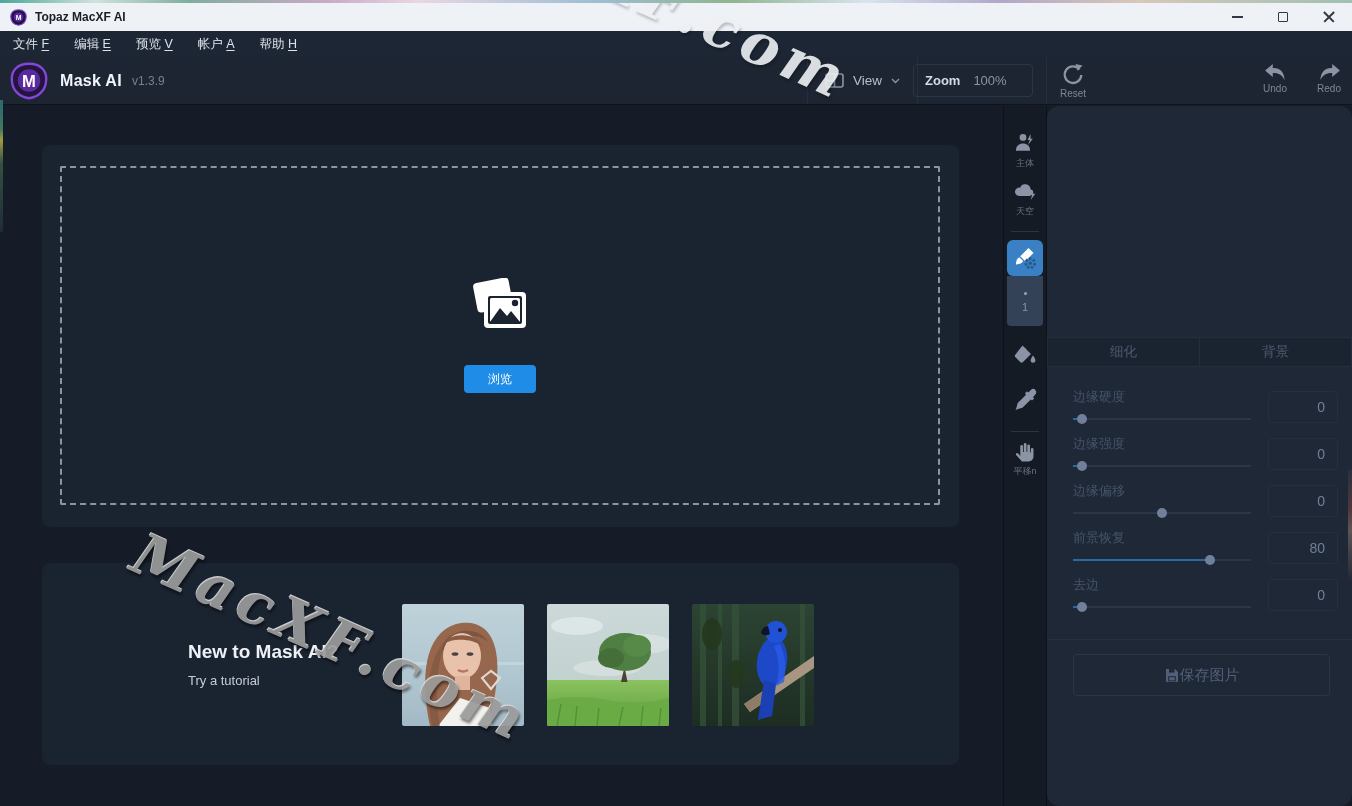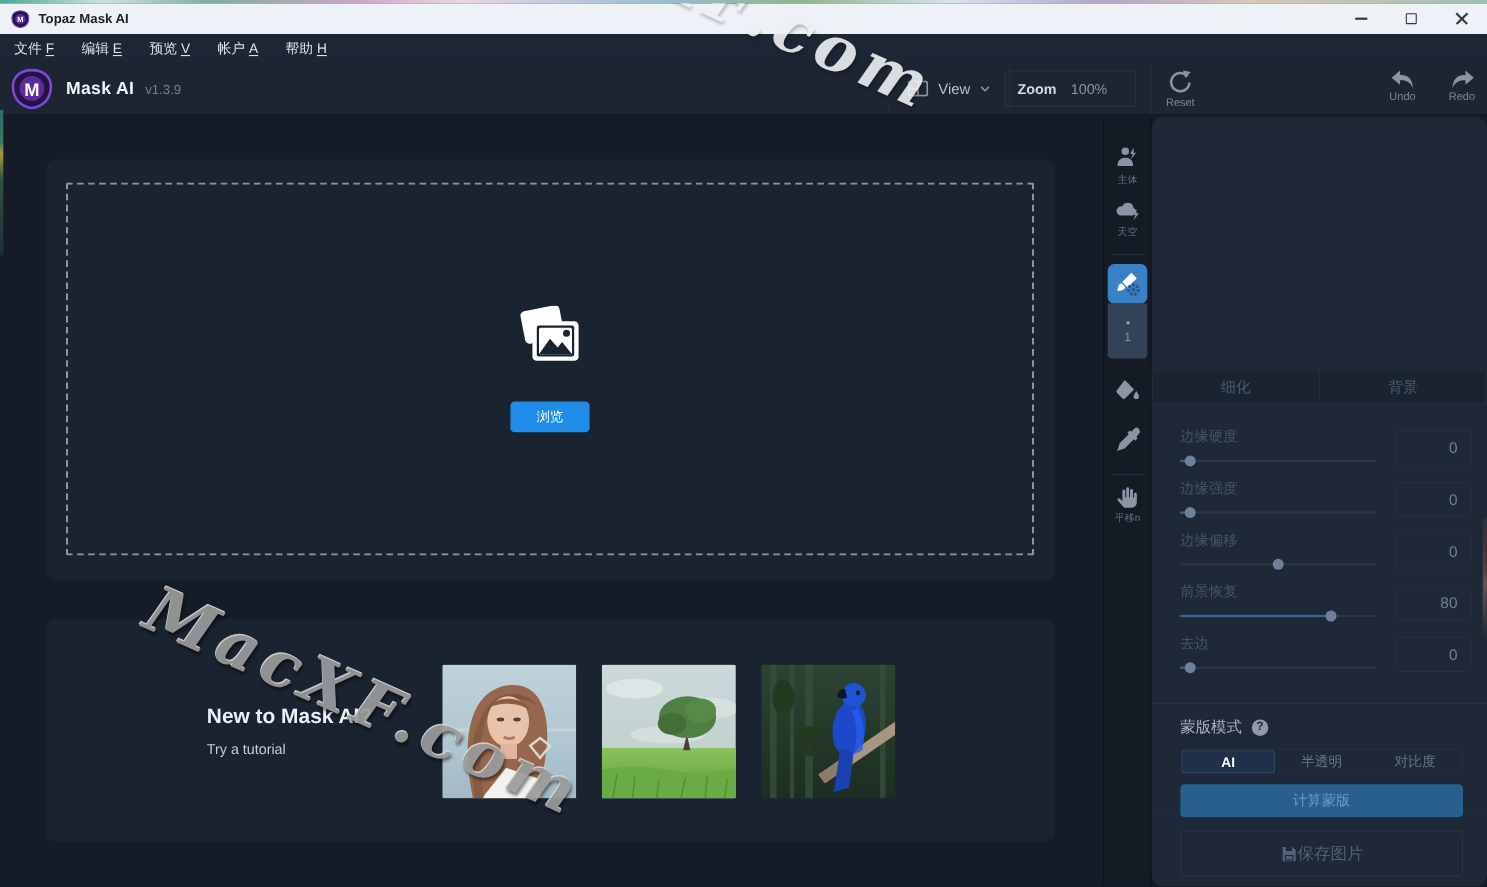--- a/index.html
+++ b/index.html
@@ -129,21 +129,21 @@
 <div class="top-strip"></div>
 <div class="edge-left"></div>
 <div class="edge-right"></div>
 
 <div class="titlebar">
   <svg class="tlogo" viewBox="0 0 32 32">
     <path d="M16 1.5 C26.5 1.5 30.5 8 30.5 14 C30.5 24 24 29.5 16 30.5 C8 29.5 1.5 24 1.5 14 C1.5 8 5.5 1.5 16 1.5 Z" fill="#241440" stroke="#8247d8" stroke-width="2"></path>
     <circle cx="16" cy="15.5" r="9" fill="#5a2a9e"></circle>
     <text x="16" y="20.5" text-anchor="middle" font-size="13" font-weight="bold" fill="#ffffff" font-family="Liberation Sans, sans-serif">M</text>
   </svg>
-  <span class="ttext">Topaz Mask AI</span>
+  <span class="ttext">Topaz MacXF AI</span>
   <div class="wincontrols">
     <div class="winbtn">
         <span class="glyph-min"></span>
       </div>
     <div class="winbtn">
         <span class="glyph-max"></span>
       </div>
     <div class="winbtn">
         <span class="glyph-close"></span>
       </div>
@@ -424,32 +424,20 @@
         <div class="sleft">
           <div class="slabel">去边</div>
           <div class="strack">
             <div class="sfill" style="width: 5%;"></div>
             <div class="sthumb" style="left: 5%;"></div>
           </div>
         </div>
         <div class="sval">0</div>
       </div>
     </div>
-  <div class="p-mask">
-    <div class="mask-label-row">
-      <span class="mask-label">蒙版模式</span>
-      <span class="help-icon">?</span>
-    </div>
-    <div class="segmented" id="mask-options">
-        <div class="mopt sel">AI</div>
-        <div class="mopt">半透明</div>
-        <div class="mopt">对比度</div>
-      </div>
-    <button class="compute-btn">计算蒙版</button>
-  </div>
   <div class="p-save">
     <button class="save-btn">
       <svg width="16" height="16" viewBox="0 0 16 16">
         <path d="M2 2 h9 l3 3 v9 a1 1 0 0 1-1 1 H3 a1 1 0 0 1-1-1 z" fill="#525f78"></path>
         <rect x="5" y="2" width="5.5" height="3.6" fill="#1e2836"></rect>
         <rect x="4.2" y="9.2" width="7.6" height="5.2" fill="#1e2836"></rect>
         <rect x="5.2" y="10.2" width="5.6" height="3.2" fill="#525f78"></rect>
       </svg>
       <span>保存图片</span>
     </button>

